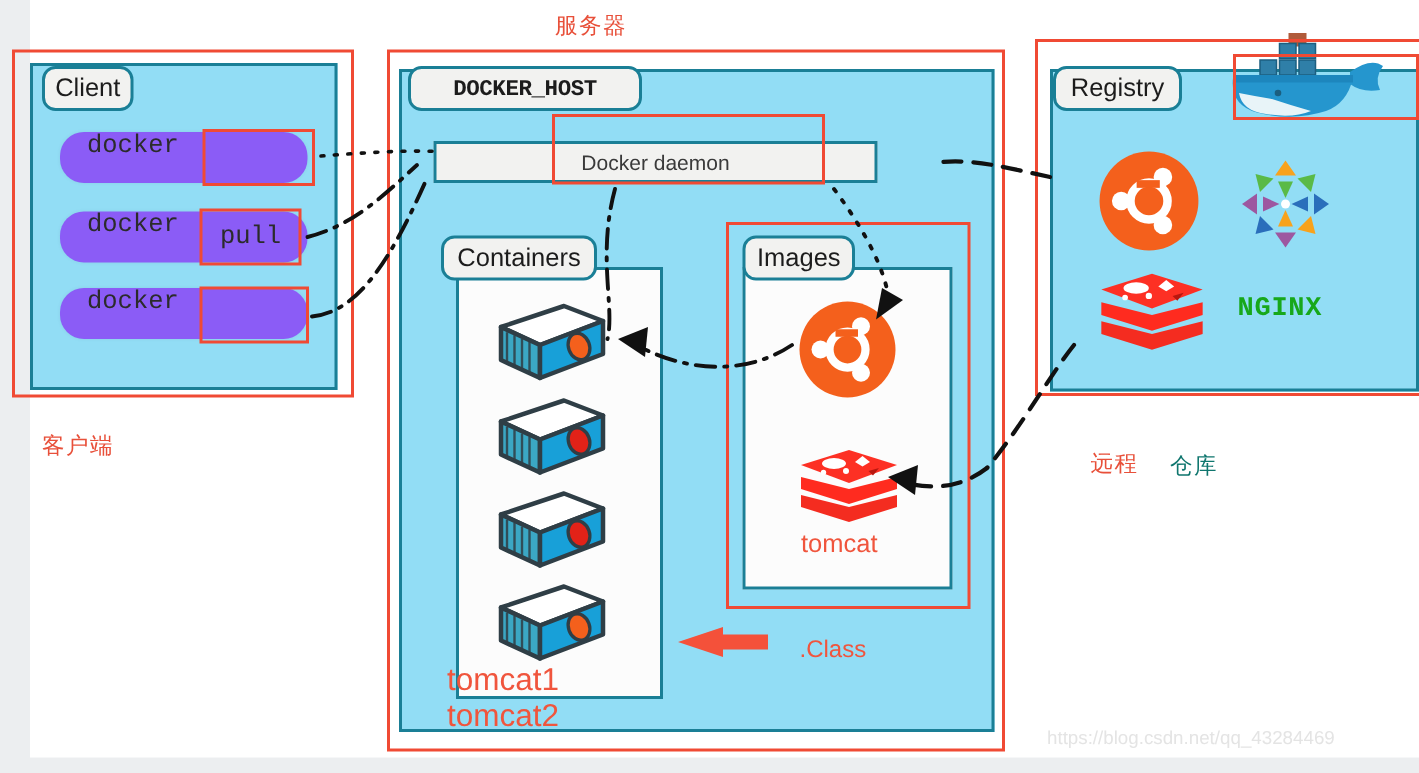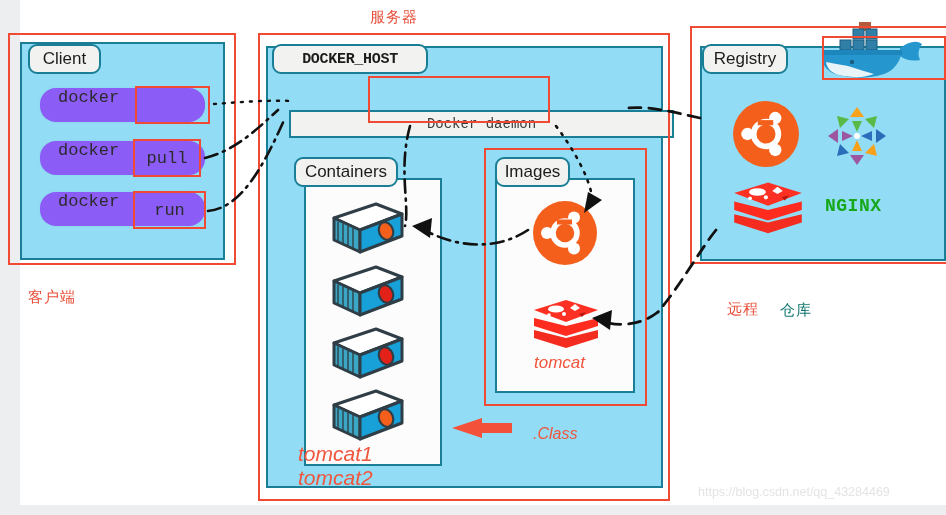--- a/index.html
+++ b/index.html
@@ -108,21 +108,20 @@
     color: #3a3a3a;
   }
 
   
   .red-text {
     position: absolute;
     color: #f0553d;
     font-size: 16px;
     white-space: nowrap;
     font-family: "Liberation Sans", sans-serif;
-    font-style: italic;
   }
   .red-text.big { font-size: 21px; }
 
   .nginx-text {
     position: absolute;
     color: #17a81a;
     font-weight: 700;
     font-size: 18px;
     letter-spacing: 0.5px;
     font-family: Liberation Mono, monospace;
@@ -146,55 +145,52 @@
 </style>
 </head>
 <body>
 
 <div id="canvas">
   <div class="paper"></div>
 
   <div class="cn-label" style="left:370px; top:8px;">服务器</div>
 
   <div class="panel" style="left:20px; top:42px; width:205px; height:218px;"></div>
-  <div class="panel-tab" style="left:28px; top:44px; width:73px; height:30px;">
+  <div class="panel-tab" style="left:28px; top:44px; width:61px; height:30px;">
     <span class="tab-title">Client</span>
   </div>
 
   <div class="cmd-pill" style="left:40px; top:88px; width:165px; height:34px;">
     <span>docker</span>
   </div>
   <div class="redbox" style="left:135px; top:86px; width:75px; height:38px;"></div>
 
   <div class="cmd-pill" style="left:40px; top:141px; width:165px; height:34px;">
     <span>docker</span>
   </div>
   <div class="cmd-verb" style="left:133px; top:139px; width:68px; height:38px;">
     <span>pull</span>
   </div>
   <div class="redbox" style="left:133px; top:139px; width:68px; height:38px;"></div>
 
   <div class="cmd-pill" style="left:40px; top:192px; width:165px; height:34px;">
     <span>docker</span>
-  </div>
-  <div class="cmd-verb" style="left:133px; top:191px; width:73px; height:38px;">
-    <span>run</span>
   </div>
   <div class="redbox" style="left:133px; top:191px; width:73px; height:38px;"></div>
 
   <div class="redbox" style="left:8px; top:33px; width:228px; height:232px;"></div>
 
   <div class="cn-label" style="left:28px; top:288px;">客户端</div>
 
   <div class="panel" style="left:266px; top:46px; width:397px; height:442px;"></div>
   <div class="panel-tab mono" style="left:272px; top:44px; width:156px; height:30px;">
     <span class="tab-title mono">DOCKER_HOST</span>
   </div>
 
-  <div class="daemon-bar" style="left:289px; top:110px; width:385px; height:28px;font-family:Liberation Mono, monospace;">
+  <div class="daemon-bar" style="left:289px; top:94px; width:296px; height:28px;">
     <span>Docker daemon</span>
   </div>
   <div class="redbox" style="left:368px; top:76px; width:182px; height:47px;"></div>
 
   <div class="subpanel" style="left:304px; top:178px; width:138px; height:288px;"></div>
   <div class="panel-tab" style="left:294px; top:157px; width:104px; height:30px;">
     <span class="tab-title">Containers</span>
   </div>
 
   <div class="icon-abs" style="left:330px; top:200px;">

